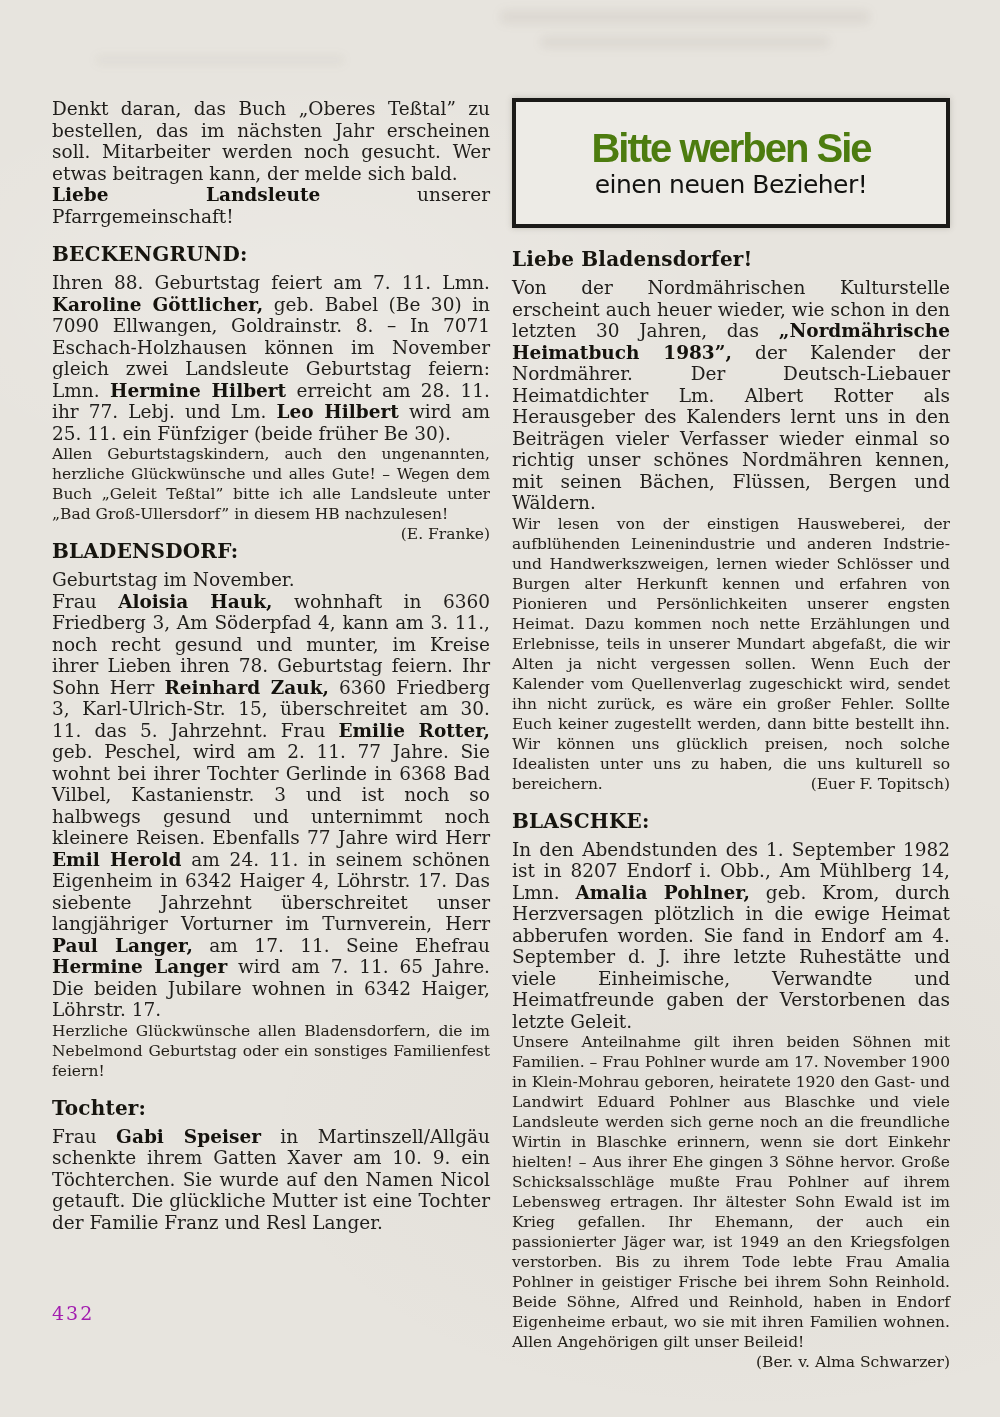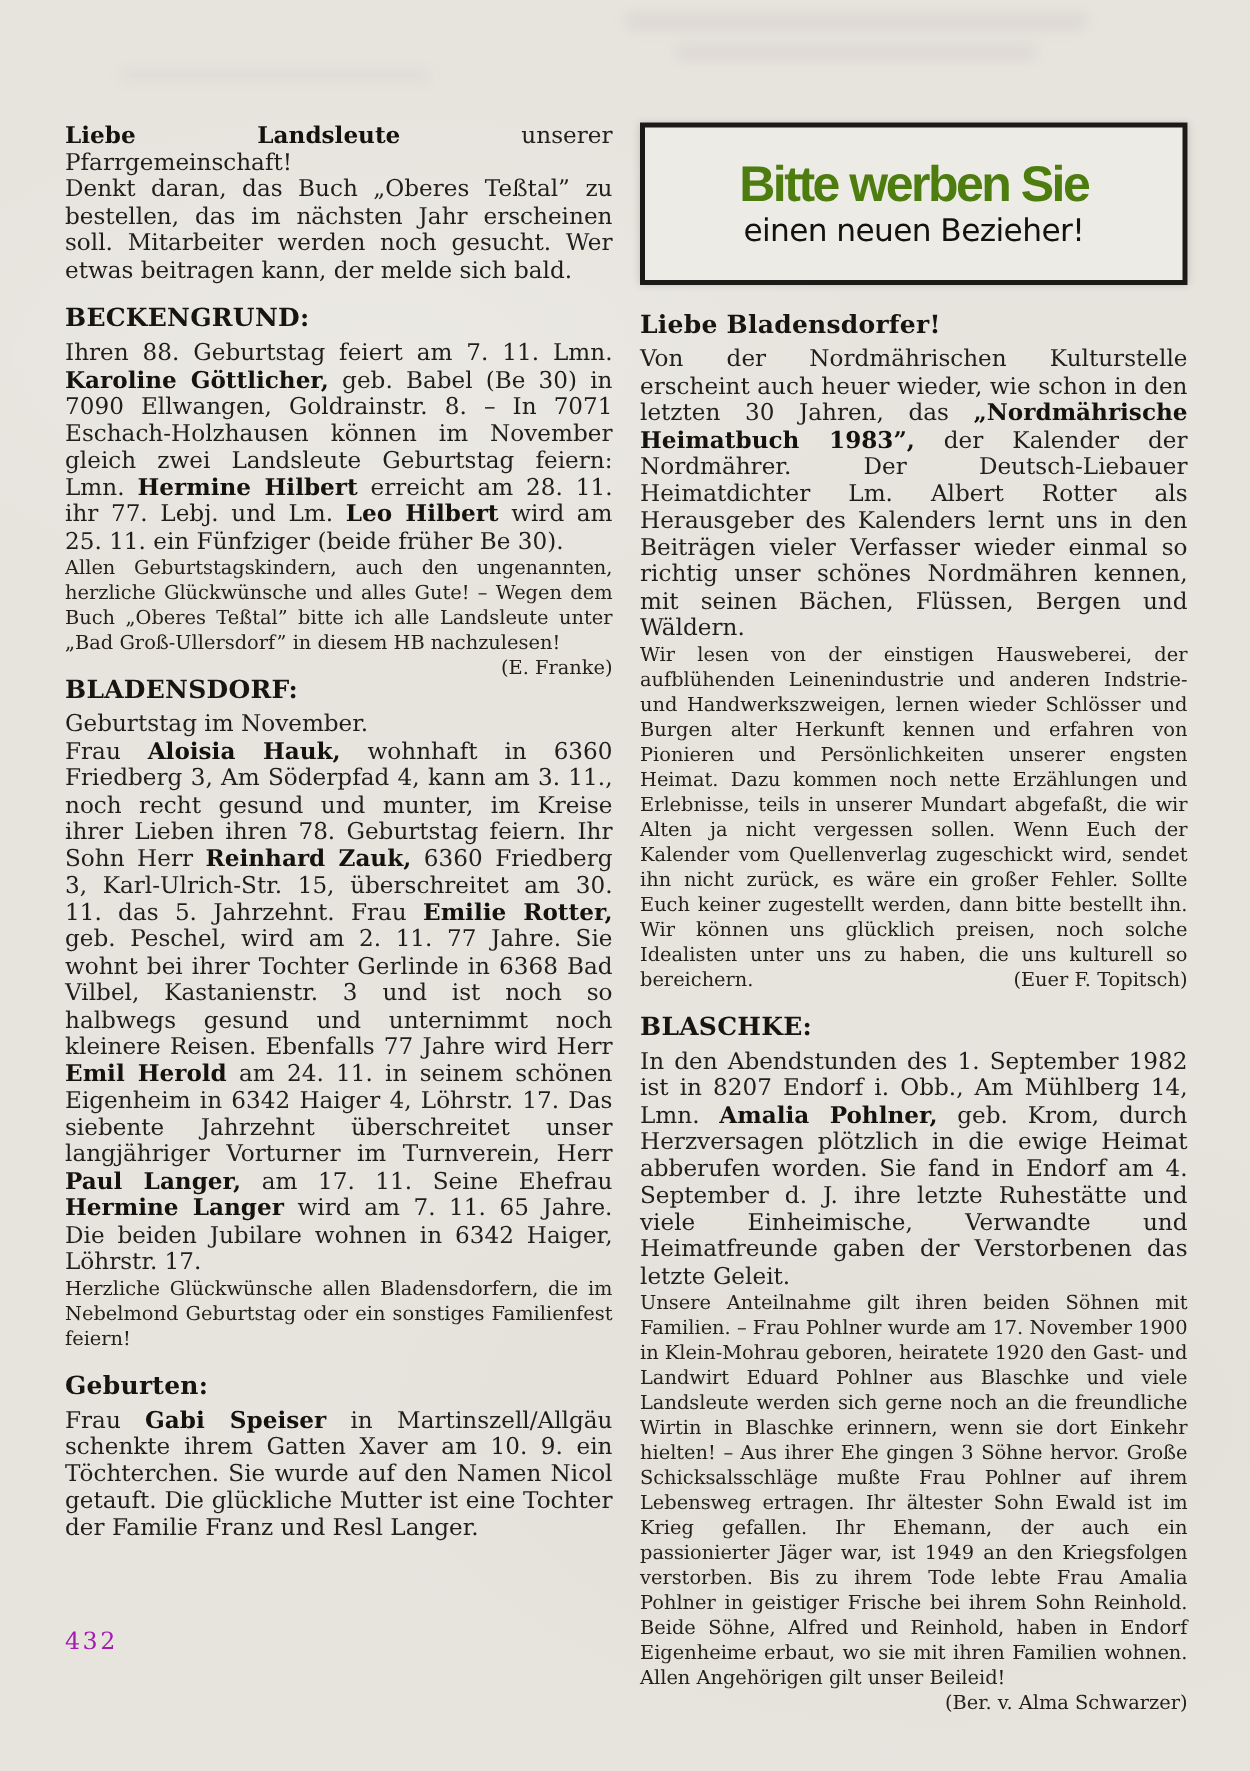--- a/index.html
+++ b/index.html
@@ -71,36 +71,36 @@
 <body>
 
 <div class="smudge" id="sm1"></div>
 <div class="smudge" id="sm2"></div>
 <div class="smudge" id="sm3"></div>
 
 <div class="page">
   <div class="columns">
     <div class="col" id="left-col">
         <section class="article">
+          <p class="body-text"><span>Denkt daran, das Buch „Oberes Teßtal” zu bestellen, das im nächsten Jahr erscheinen soll. Mitarbeiter werden noch gesucht. Wer etwas beitragen kann, der melde sich bald.</span></p>
           <p class="body-text"><b>Liebe Landsleute</b><span> unserer Pfarrgemeinschaft!</span></p>
-          <p class="body-text"><span>Denkt daran, das Buch „Oberes Teßtal” zu bestellen, das im nächsten Jahr erscheinen soll. Mitarbeiter werden noch gesucht. Wer etwas beitragen kann, der melde sich bald.</span></p>
         </section>
         <section class="article">
           <h2 class="heading">BECKENGRUND:</h2>
           <p class="body-text"><span>Ihren 88. Geburtstag feiert am 7. 11. Lmn. </span><b>Karoline Göttlicher,</b><span> geb. Babel (Be 30) in 7090 Ellwangen, Goldrainstr. 8. – In 7071 Eschach-Holzhausen können im November gleich zwei Landsleute Geburtstag feiern: Lmn. </span><b>Hermine Hilbert</b><span> erreicht am 28. 11. ihr 77. Lebj. und Lm. </span><b>Leo Hilbert</b><span> wird am 25. 11. ein Fünfziger (beide früher Be 30).</span></p>
-          <p class="small-text"><span>Allen Geburtstagskindern, auch den ungenannten, herzliche Glückwünsche und alles Gute! – Wegen dem Buch „Oberes Teßtal” bitte ich alle Landsleute unter „Bad Groß-Ullersdorf” in diesem HB nachzulesen!</span><span class="signature">(E. Franke)</span></p>
+          <p class="small-text"><span>Allen Geburtstagskindern, auch den ungenannten, herzliche Glückwünsche und alles Gute! – Wegen dem Buch „Geleit Teßtal” bitte ich alle Landsleute unter „Bad Groß-Ullersdorf” in diesem HB nachzulesen!</span><span class="signature">(E. Franke)</span></p>
         </section>
         <section class="article">
           <h2 class="heading">BLADENSDORF:</h2>
           <p class="body-text"><span>Geburtstag im November.</span></p>
           <p class="body-text"><span>Frau </span><b>Aloisia Hauk,</b><span> wohnhaft in 6360 Friedberg 3, Am Söderpfad 4, kann am 3. 11., noch recht gesund und munter, im Kreise ihrer Lieben ihren 78. Geburtstag feiern. Ihr Sohn Herr </span><b>Reinhard Zauk,</b><span> 6360 Friedberg 3, Karl-Ulrich-Str. 15, überschreitet am 30. 11. das 5. Jahrzehnt. Frau </span><b>Emilie Rotter,</b><span> geb. Peschel, wird am 2. 11. 77 Jahre. Sie wohnt bei ihrer Tochter Gerlinde in 6368 Bad Vilbel, Kastanienstr. 3 und ist noch so halbwegs gesund und unternimmt noch kleinere Reisen. Ebenfalls 77 Jahre wird Herr </span><b>Emil Herold</b><span> am 24. 11. in seinem schönen Eigenheim in 6342 Haiger 4, Löhrstr. 17. Das siebente Jahrzehnt überschreitet unser langjähriger Vorturner im Turnverein, Herr </span><b>Paul Langer,</b><span> am 17. 11. Seine Ehefrau </span><b>Hermine Langer</b><span> wird am 7. 11. 65 Jahre. Die beiden Jubilare wohnen in 6342 Haiger, Löhrstr. 17.</span></p>
           <p class="small-text"><span>Herzliche Glückwünsche allen Bladensdorfern, die im Nebelmond Geburtstag oder ein sonstiges Familienfest feiern!</span></p>
         </section>
         <section class="article">
-          <h2 class="heading">Geburten:</h2>
+          <h2 class="heading">Tochter:</h2>
           <p class="body-text"><span>Frau </span><b>Gabi Speiser</b><span> in Martinszell/Allgäu schenkte ihrem Gatten Xaver am 10. 9. ein Töchterchen. Sie wurde auf den Namen Nicol getauft. Die glückliche Mutter ist eine Tochter der Familie Franz und Resl Langer.</span></p>
         </section>
       </div>
     <div class="col">
       <div class="ad-box">
         <div class="ad-line1">Bitte werben Sie</div>
         <div class="ad-line2">einen neuen Bezieher!</div>
       </div>
       <div id="right-col">
           <section class="article">

